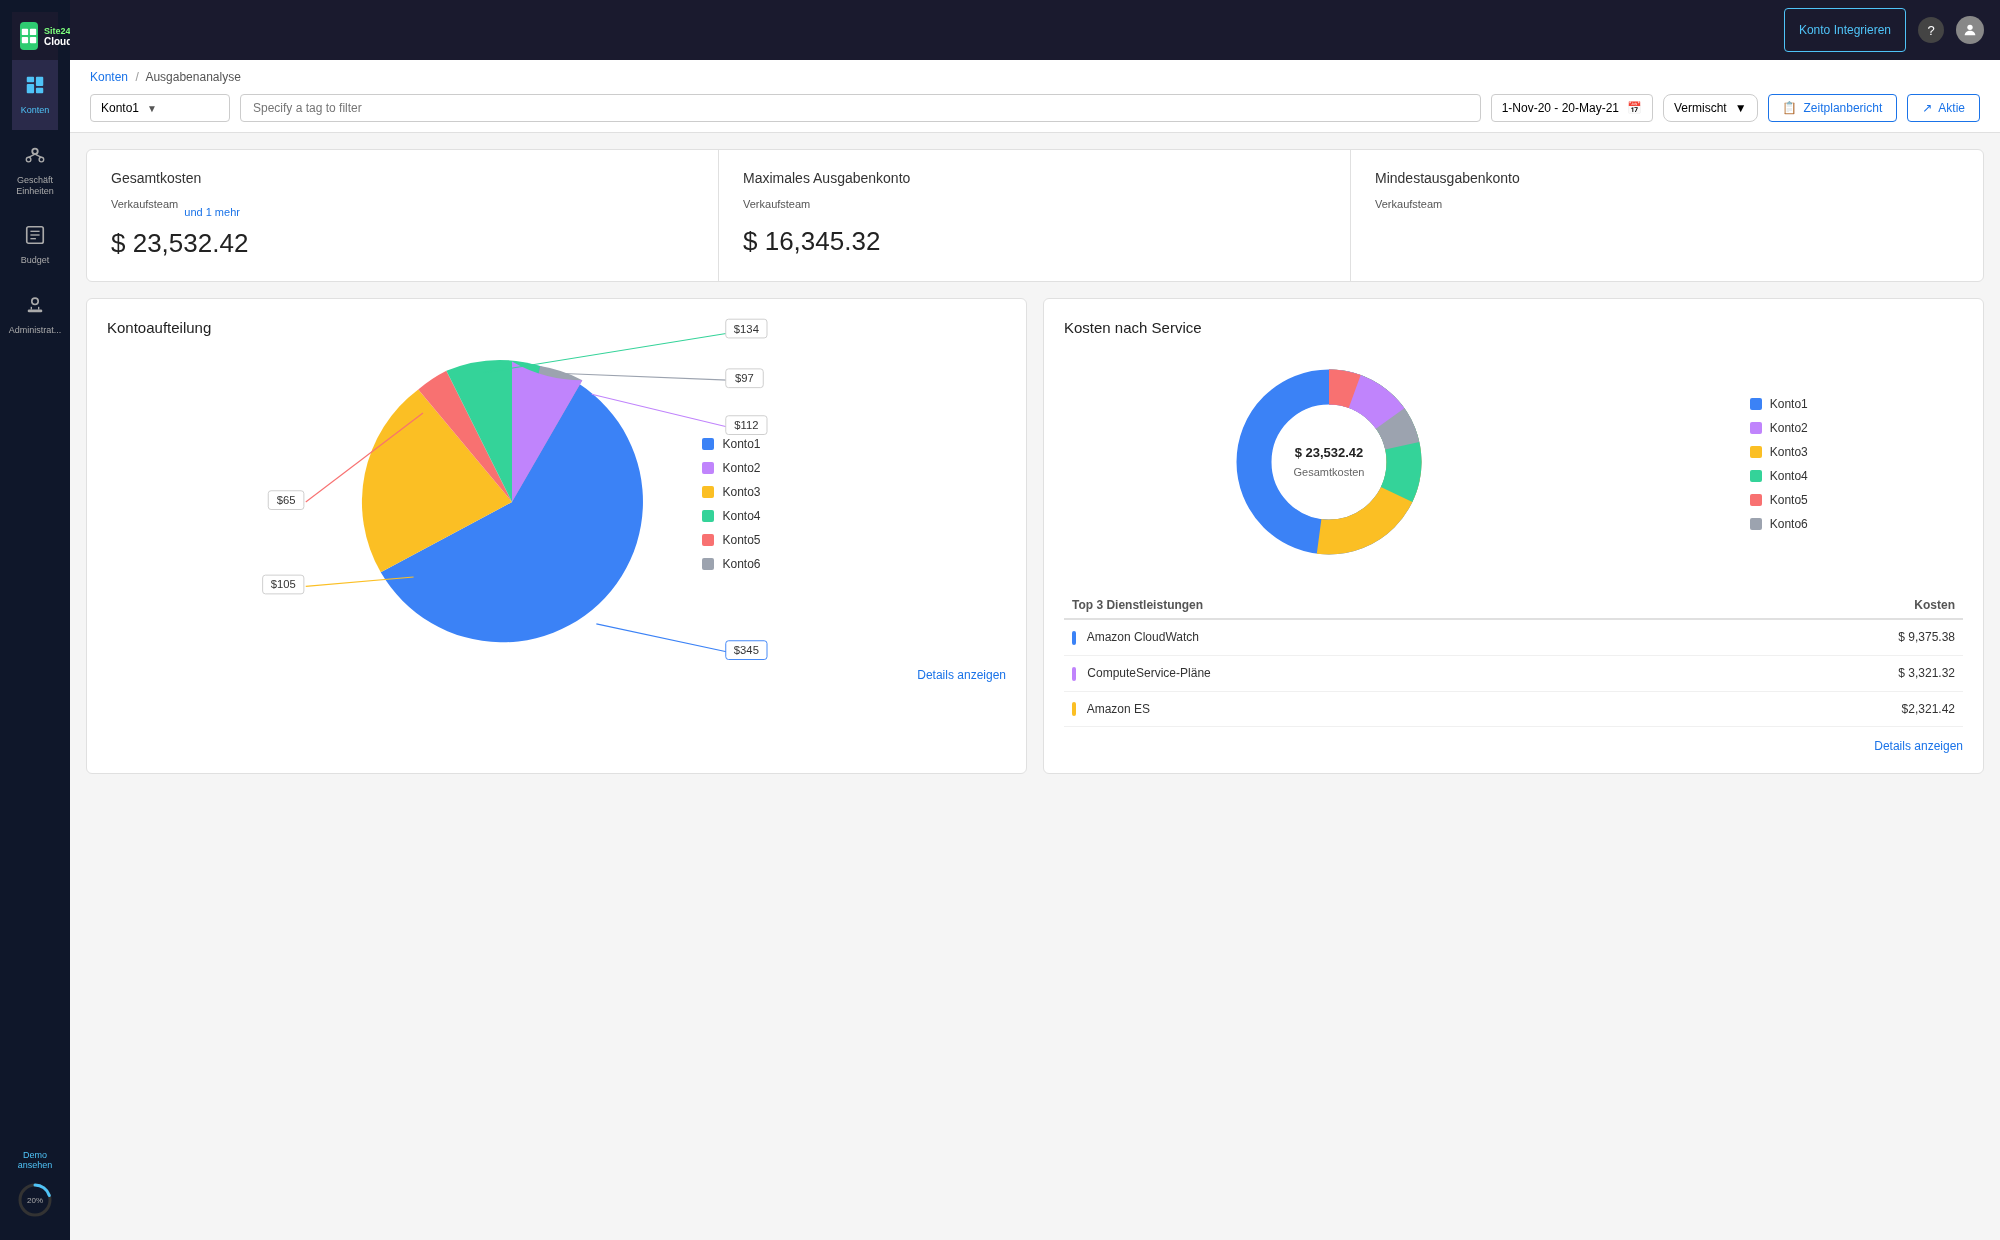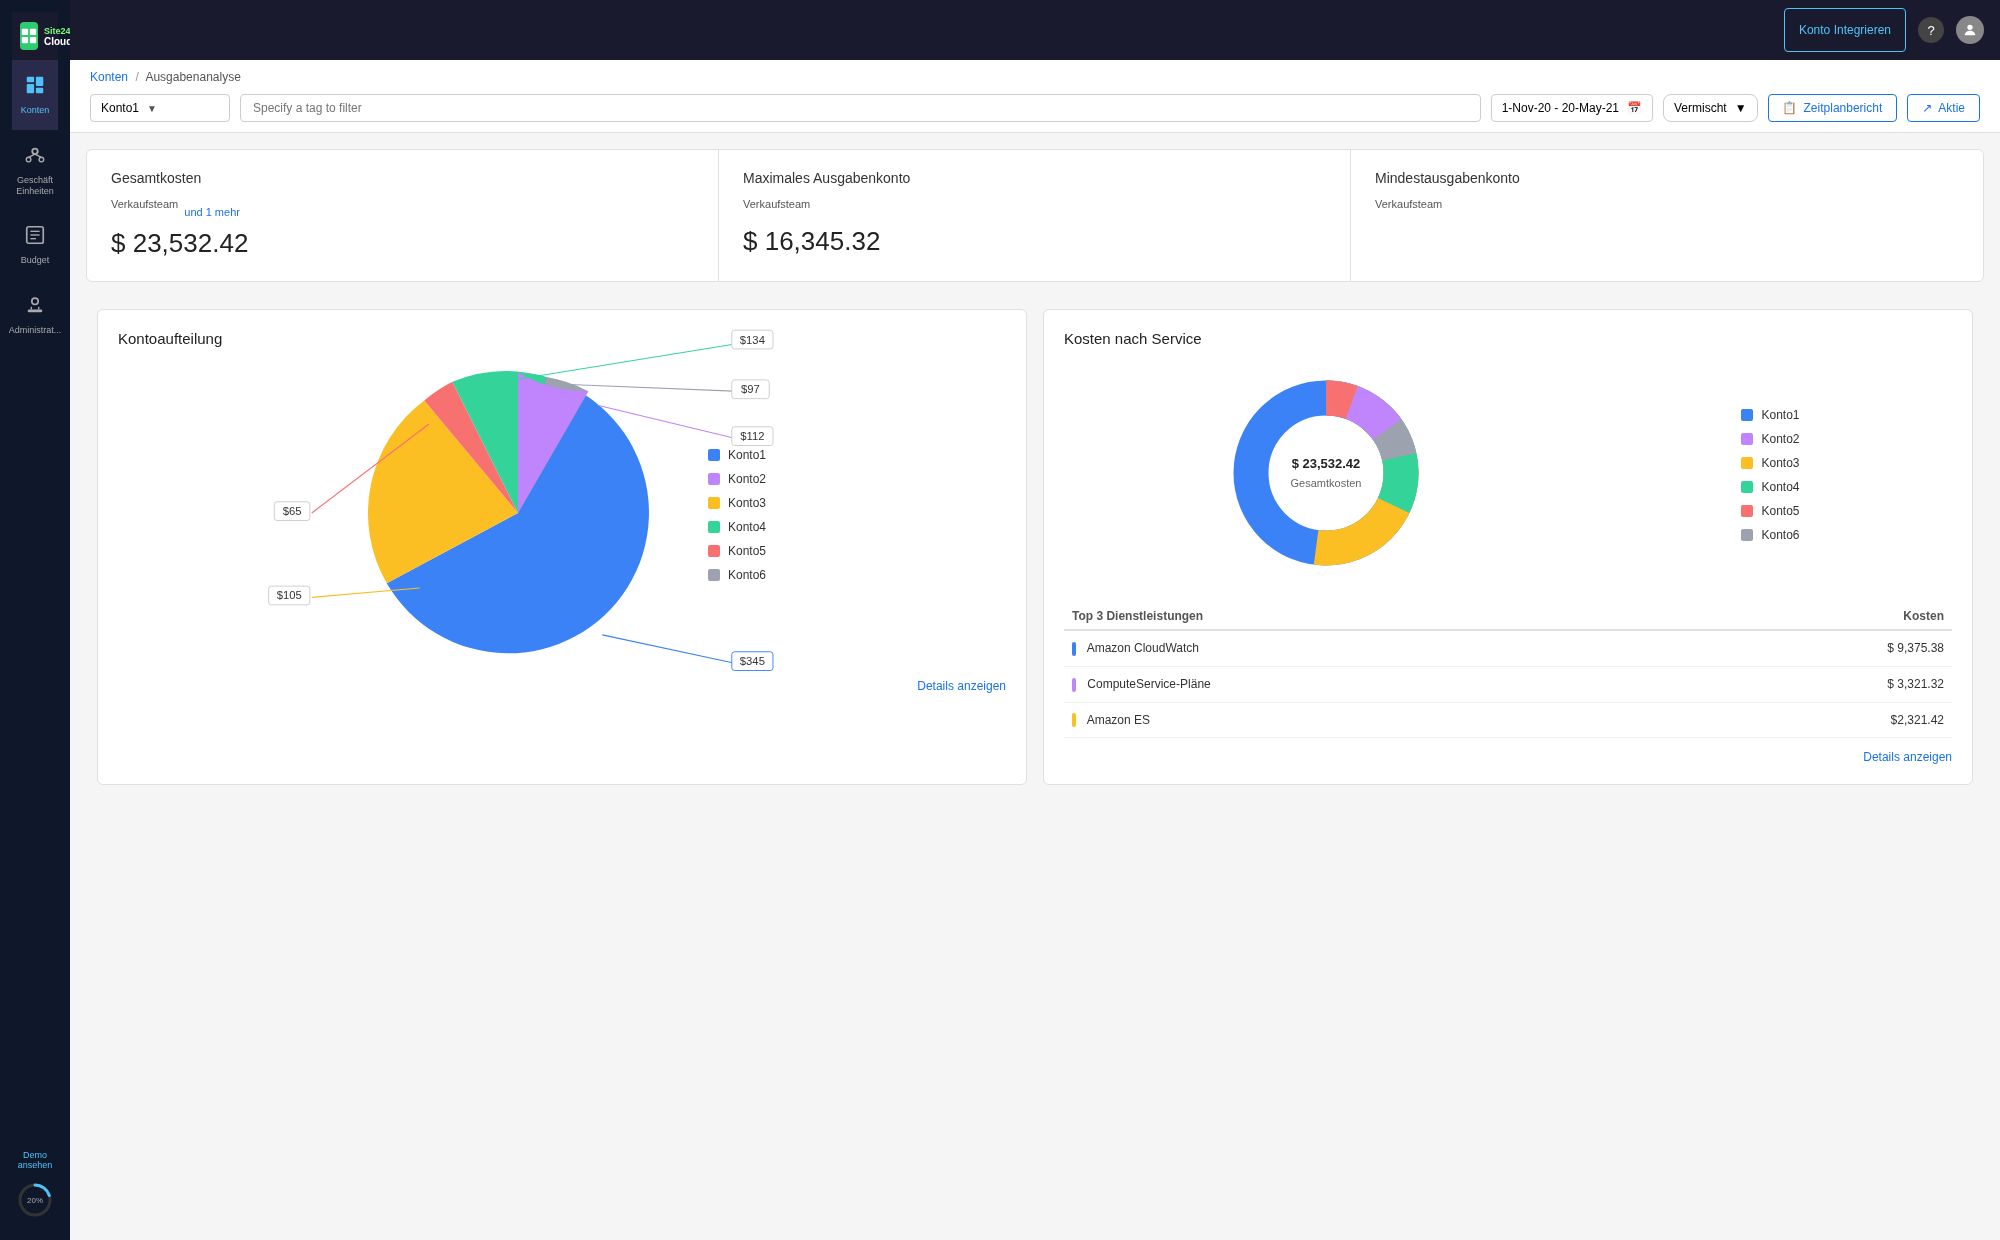--- a/index.html
+++ b/index.html
@@ -220,21 +220,21 @@
     .kpi-title { font-size: 14px; color: #333; font-weight: 500; margin-bottom: 12px; }
     .kpi-subtitle { font-size: 11px; color: #555; margin-bottom: 16px; }
     .kpi-link { color: #1a73e8; font-size: 11px; cursor: pointer; }
     .kpi-value { font-size: 26px; font-weight: 300; color: #222; margin-top: 2px; }
 
     
     .charts-row {
       display: grid;
       grid-template-columns: 1fr 1fr;
       gap: 16px;
-      margin: 27px;
+      margin: 16px;
     }
     .chart-card {
       background: white;
       border: 1px solid #e0e0e0;
       border-radius: 6px;
       padding: 20px;
       position: relative;
     }
     .chart-title { font-size: 15px; font-weight: 500; color: #222; margin-bottom: 16px; }
 

